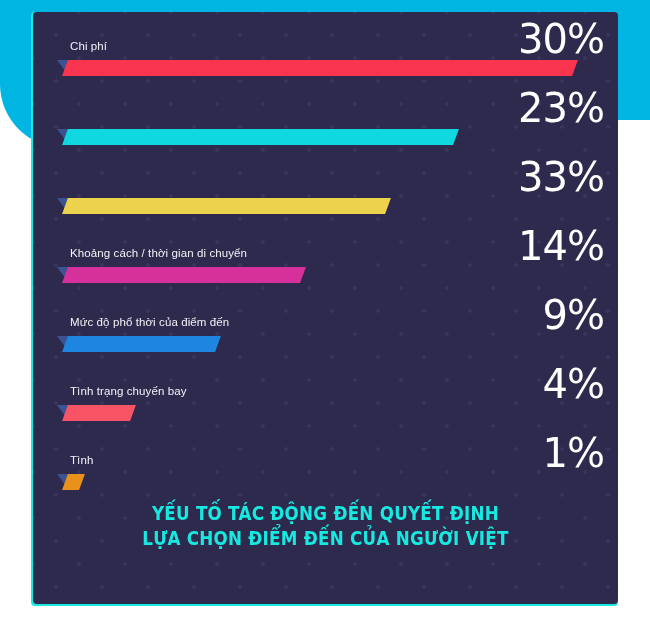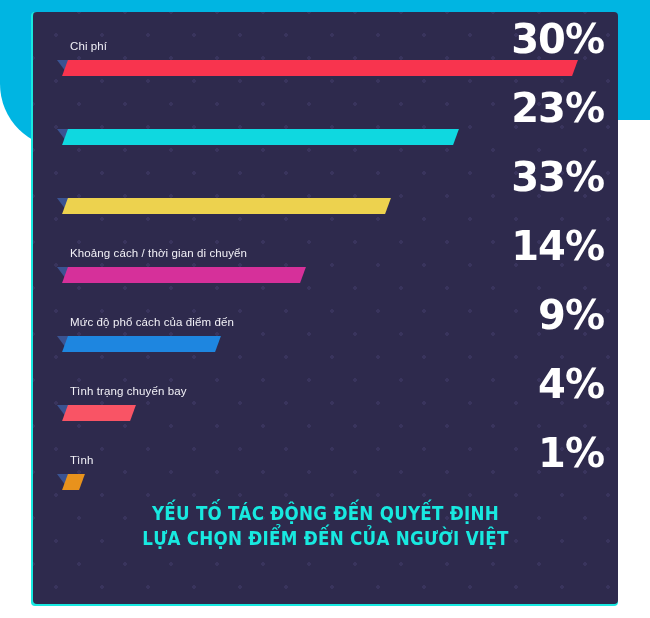--- a/index.html
+++ b/index.html
@@ -97,21 +97,21 @@
     letter-spacing: 0.1px;
     white-space: nowrap;
   }
 
   .row-value {
     position: absolute;
     right: 14px;
     top: 6px;
     color: #ffffff;
     font-size: 40px;
-    font-weight: 700;
+    font-weight: 400;
     letter-spacing: -1px;
     line-height: 42px;
     font-family: "DejaVu Sans", sans-serif;
   }
 
   .bar-wrap {
     position: absolute;
     left: 24px;
     top: 48px;
     height: 16px;
@@ -193,21 +193,21 @@
     <div class="chart-row">
       <div class="row-label">Khoảng cách / thời gian di chuyển</div>
       <div class="bar-wrap">
         <div class="bar-notch"></div>
         <div class="bar-fill" style="background: rgb(214, 48, 154); width: 238px;"></div>
       </div>
       <div class="row-value">14%</div>
     </div>
 
     <div class="chart-row">
-      <div class="row-label">Mức độ phổ cách của điểm đến</div>
+      <div class="row-label">Mức độ phổ thời của điểm đến</div>
       <div class="bar-wrap">
         <div class="bar-notch"></div>
         <div class="bar-fill" style="background: rgb(30, 134, 224); width: 153px;"></div>
       </div>
       <div class="row-value">9%</div>
     </div>
 
     <div class="chart-row">
       <div class="row-label">Tình trạng chuyến bay</div>
       <div class="bar-wrap">

